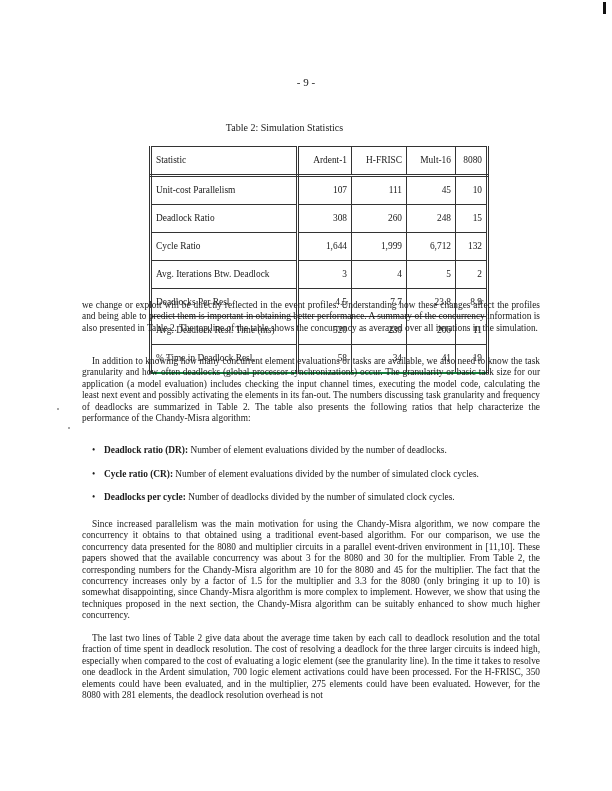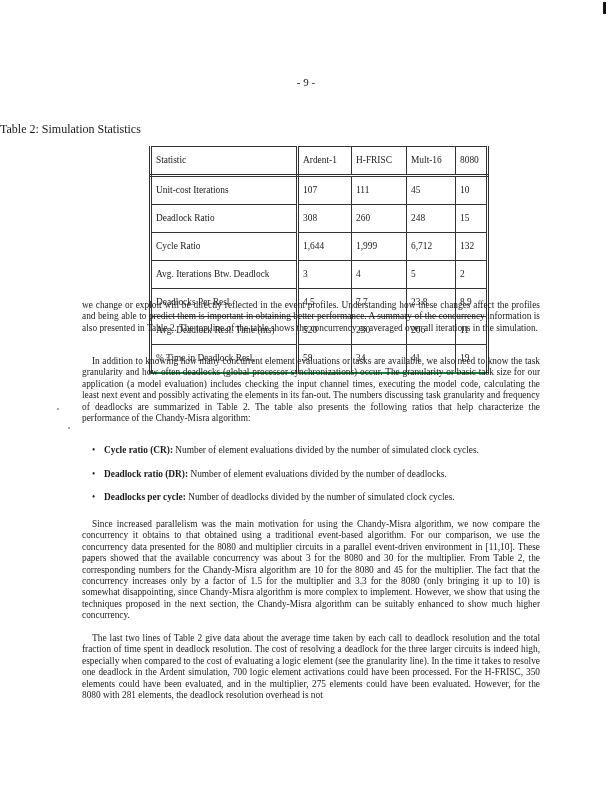--- a/index.html
+++ b/index.html
@@ -1,25 +1,25 @@
 <!DOCTYPE html>
 <html><head>
 <meta charset="utf-8">
 <style>
   html, body { margin:0; padding:0; background:#ffffff; }
   body { width:612px; height:791px; position:relative; overflow:hidden;
          font-family:"Liberation Serif", "DejaVu Serif", serif; color:#1a1a1a; }
   .corner-mark { position:absolute; left:603px; top:2px; width:3px; height:12px; background:#111; }
   .page-number { position:absolute; left:0; width:612px; top:76px; text-align:center; font-size:11px; }
-  .table-caption { position:absolute; left:0; width:569px; top:122px; text-align:left; font-size:12px; }
+  .table-caption { position:absolute; left:0; width:569px; top:122px; text-align:center; font-size:10px; }
   .table-wrap { position:absolute; left:149px; top:146px; }
   table.stats { border-collapse:collapse; font-size:9.4px; line-height:11px; }
   table.stats td, table.stats th { border:1px solid #333; padding:8px 4px; height:11px; font-weight:normal; white-space:nowrap; }
   table.stats th { text-align:left; }
-  table.stats td.num, table.stats th.num { text-align:left; }
+  table.stats td.num, table.stats th.num { text-align:right; }
   table.stats tr.head th { border-bottom:3px double #333; }
   table.stats td.label, table.stats th.label { border-left:3px double #333; border-right:3px double #333; width:136px; }
   table.stats td.last, table.stats th.last { border-right:3px double #333; }
   table.stats tr:last-child td { border-bottom:2px solid #15803d;margin-left:34px; }
   .col-a { width:44px; } .col-h { width:46px; } .col-m { width:40px; } .col-8 { width:22px; }
 
   .body-text { position:absolute; left:82px; width:458px; font-size:9.35px; line-height:11.4px; text-align:justify; }
   .body-text p { margin:0; }
   .para1 { top:300px; }
   .para2 { top:356px; text-indent:10px; }
@@ -44,21 +44,21 @@
   <table class="stats">
     <tbody>
         <tr class="head">
       <th class="label">Statistic</th>
       <th class="num col-a">Ardent-1</th>
       <th class="num col-h">H-FRISC</th>
       <th class="num col-m">Mult-16</th>
       <th class="num col-8 last">8080</th>
     </tr>
     <tr>
-      <td class="label">Unit-cost Iterations</td>
+      <td class="label">Unit-cost Parallelism</td>
       <td class="num">107</td>
       <td class="num">111</td>
       <td class="num">45</td>
       <td class="num last">10</td>
     </tr>
     <tr>
       <td class="label">Deadlock Ratio</td>
       <td class="num">308</td>
       <td class="num">260</td>
       <td class="num">248</td>
@@ -106,24 +106,24 @@
 <div class="body-text para1">
   <p>we change or exploit will be directly reflected in the event profiles. Understanding how these changes affect the profiles and being able to predict them is important in obtaining better performance. A summary of the concurrency information is also presented in Table 2. The top line of the table shows the concurrency as averaged over all iterations in the simulation.</p>
 </div>
 
 <div class="body-text para2">
   <p>In addition to knowing how many concurrent element evaluations or tasks are available, we also need to know the task granularity and how often deadlocks (global processor synchronizations) occur. The granularity or basic task size for our application (a model evaluation) includes checking the input channel times, executing the model code, calculating the least next event and possibly activating the elements in its fan-out. The numbers discussing task granularity and frequency of deadlocks are summarized in Table 2. The table also presents the following ratios that help characterize the performance of the Chandy-Misra algorithm:</p>
 </div>
 
 <ul class="bullets">
   <li>
-    <span class="dot">•</span><b>Cycle ratio (CR):</b><span> Number of element evaluations divided by the number of simulated clock cycles.</span>
+    <span class="dot">•</span><b>Deadlock ratio (DR):</b><span> Number of element evaluations divided by the number of deadlocks.</span>
   </li>
   <li>
-    <span class="dot">•</span><b>Deadlock ratio (DR):</b><span> Number of element evaluations divided by the number of deadlocks.</span>
+    <span class="dot">•</span><b>Cycle ratio (CR):</b><span> Number of element evaluations divided by the number of simulated clock cycles.</span>
   </li>
   <li>
     <span class="dot">•</span><b>Deadlocks per cycle:</b><span> Number of deadlocks divided by the number of simulated clock cycles.</span>
   </li>
 </ul>
 
 <div class="body-text para3">
   <p>Since increased parallelism was the main motivation for using the Chandy-Misra algorithm, we now compare the concurrency it obtains to that obtained using a traditional event-based algorithm. For our comparison, we use the concurrency data presented for the 8080 and multiplier circuits in a parallel event-driven environment in [11,10]. These papers showed that the available concurrency was about 3 for the 8080 and 30 for the multiplier. From Table 2, the corresponding numbers for the Chandy-Misra algorithm are 10 for the 8080 and 45 for the multiplier. The fact that the concurrency increases only by a factor of 1.5 for the multiplier and 3.3 for the 8080 (only bringing it up to 10) is somewhat disappointing, since Chandy-Misra algorithm is more complex to implement. However, we show that using the techniques proposed in the next section, the Chandy-Misra algorithm can be suitably enhanced to show much higher concurrency.</p>
 </div>
 

